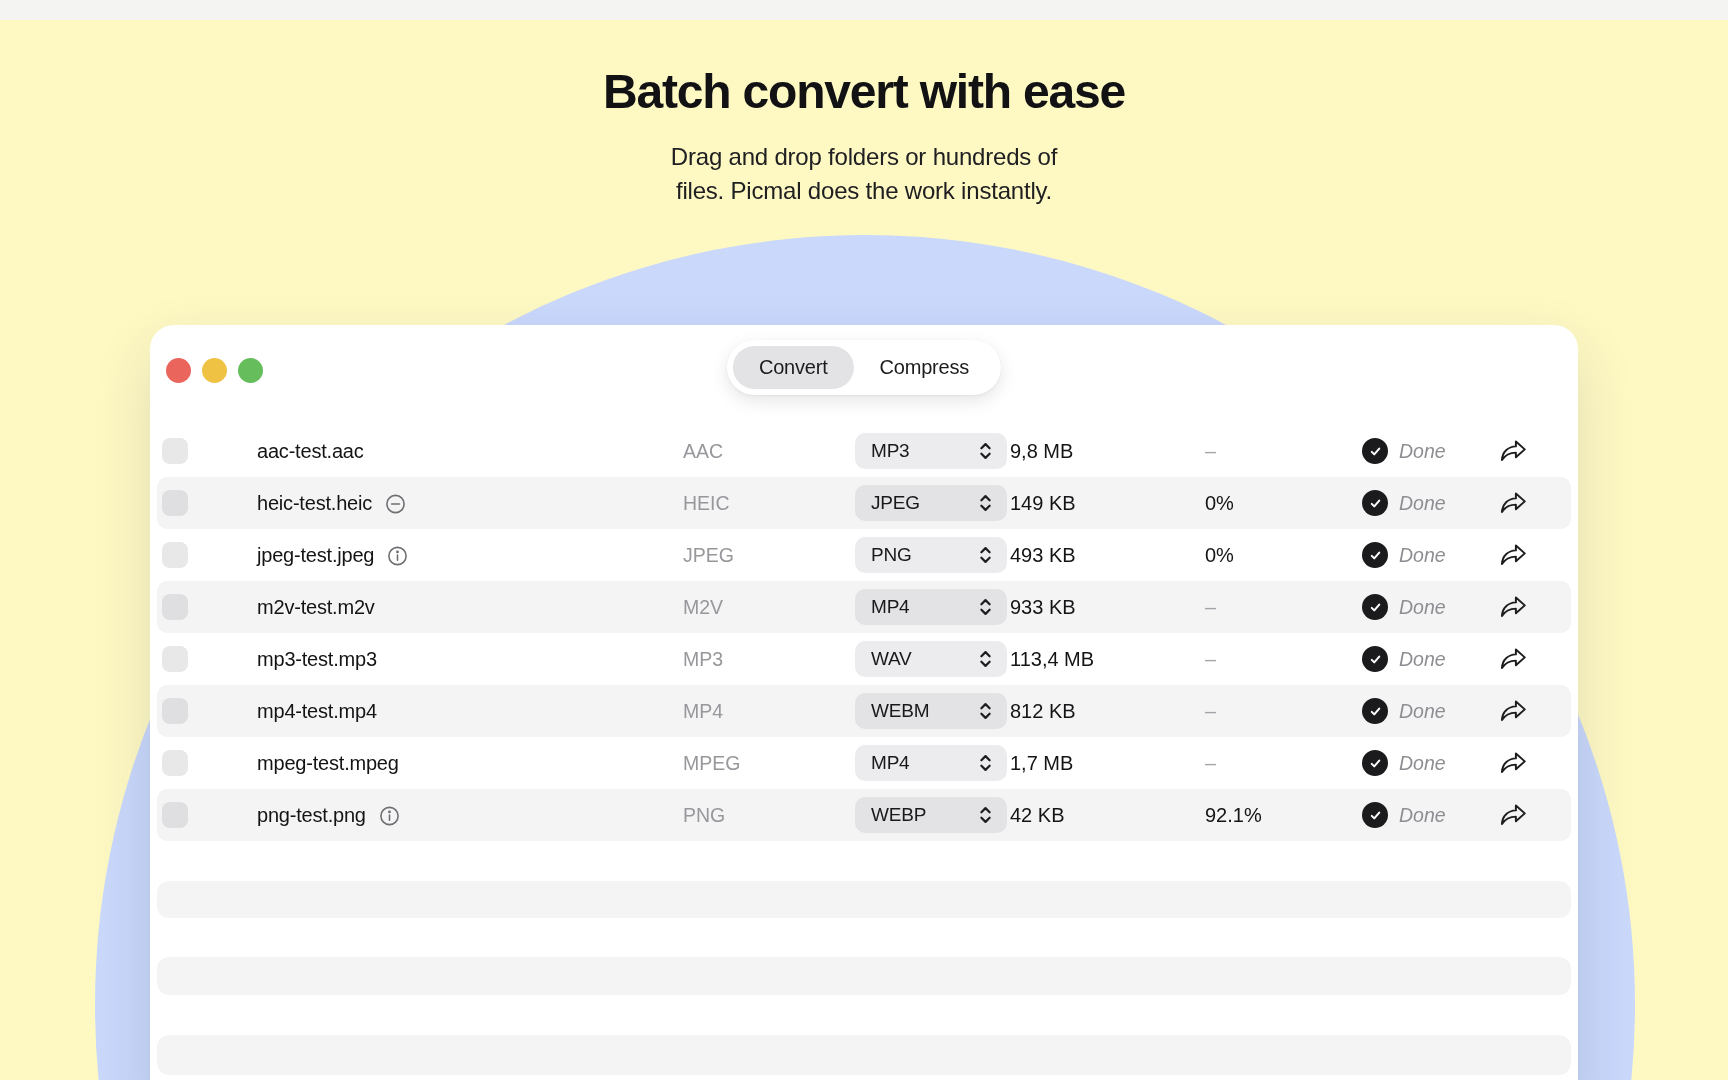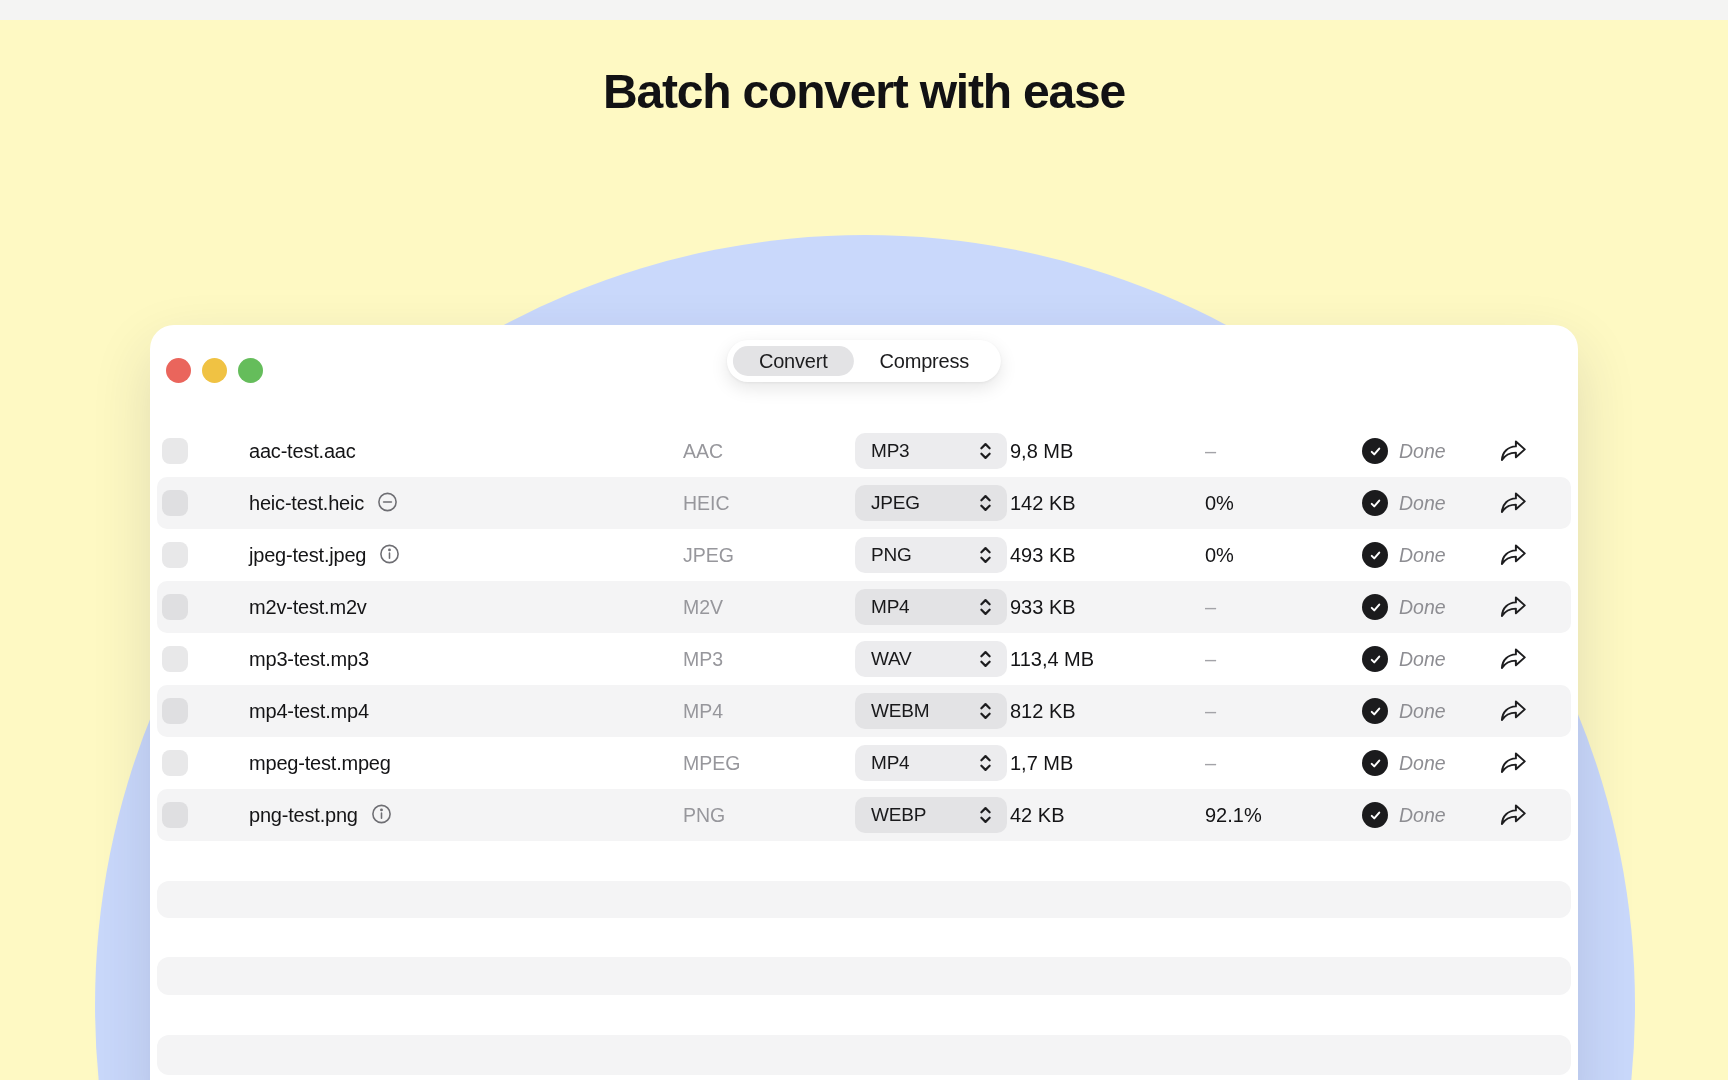--- a/index.html
+++ b/index.html
@@ -22,40 +22,40 @@
   .titlebar { position:relative; height:90px; }
   .traffic-lights { position:absolute; left:16px; top:33px; display:flex; gap:11px; }
   .tl { width:25px; height:25px; border-radius:50%; }
   .tl-red { background:#ea655c; }
   .tl-yellow { background:#f0c243; }
   .tl-green { background:#65bd5b; }
 
   .segmented { position:absolute; left:50%; transform:translateX(-50%); top:15px;
     background:#ffffff; border-radius:28px; padding:6px; display:flex; align-items:center;
     box-shadow:0 6px 18px rgba(0,0,0,.10), 0 1px 3px rgba(0,0,0,.05); }
-  .seg { border:none; background:transparent; height:30px; padding:0 26px; border-radius:22px;
+  .seg { border:none; background:transparent; height:43px; padding:0 26px; border-radius:22px;
     font-family:inherit; font-size:20px; letter-spacing:-0.2px; color:#1c1c1e; cursor:pointer; }
   .seg.selected { background:#e3e3e5; }
 
   
   .thead { position:relative; height:37px; border-bottom:1px solid #ececee; }
   .th { position:absolute; top:50%; transform:translateY(-50%);
     font-size:17px; color:#28282b; letter-spacing:0; }
   .h0{left:91px} .h1{left:533px} .h2{left:705px} .h3{left:892px}
   .h4{left:1055px} .h5{left:1215px} .h6{left:1340px}
   .hd { position:absolute; top:5px; width:1px; height:26px; background:#e3e3e5; }
   .d1{left:75px} .d2{left:515px} .d3{left:688px} .d4{left:876px}
   .d5{left:1038px} .d6{left:1198px} .d7{left:1318px} .d8{left:1420px}
 
   
   .tbody { margin-top:10px; }
   .row { position:relative; height:52px; margin:0 7px; border-radius:10px; }
   .row:nth-child(even) { background:#f4f4f5; }
   .cell { position:absolute; top:50%; transform:translateY(-50%); white-space:nowrap; }
-  .c-check { left:5px; } .c-name { left:92px; display:flex; align-items:flex-start; gap:13px; }
+  .c-check { left:5px; } .c-name { left:100px; display:flex; align-items:flex-end; gap:13px; }
   .c-from { left:526px; color:#97979c; font-size:19.5px; }
   .c-dd { left:698px; } .c-size { left:853px; } .c-saving { left:1048px; }
   .c-status { left:1205px; display:flex; align-items:center; gap:11px; }
   .c-share { left:1336px; }
 
   .fname { font-size:20px; letter-spacing:-0.2px; color:#141416; }
   .c-size, .c-saving { font-size:20px; color:#141416; }
   .c-saving.muted { color:#a3a3a8; }
 
   .cb { display:block; width:26px; height:26px; border-radius:8px; background:#e8e8e9;
@@ -84,20 +84,24 @@
   .eb2 { margin-top:39px; height:38px; }
   .eb3 { margin-top:40px; height:40px; }
 </style>
 </head>
 <body>
 
 <div class="page">
   <div class="blue-circle"></div>
 
   <h1 class="hero-title">Batch convert with ease</h1>
+  <div class="hero-sub">
+    <div>Drag and drop folders or hundreds of</div>
+    <div>files. Picmal does the work instantly.</div>
+  </div>
 
   <div class="app-window">
 
     <div class="titlebar">
       <div class="traffic-lights">
         <span class="tl tl-red"></span>
         <span class="tl tl-yellow"></span>
         <span class="tl tl-green"></span>
       </div>
       <div class="segmented">
@@ -165,21 +169,21 @@
           <button class="dropdown">
             <span class="dd-label">JPEG</span>
             <span class="updown">
               <svg width="19" height="22" viewBox="0 0 20 24" fill="none" stroke="#1d1d1f" stroke-width="2.4" stroke-linecap="round" stroke-linejoin="round">
                   <path d="M5.5 9 L10 4.5 L14.5 9"></path>
                   <path d="M5.5 15 L10 19.5 L14.5 15"></path>
                 </svg>
             </span>
           </button>
         </span>
-        <span class="cell c-size">142 KB</span>
+        <span class="cell c-size">149 KB</span>
         <span class="cell c-saving">0%</span>
         <span class="cell c-status">
           <span class="check">
               <svg width="15" height="15" viewBox="0 0 18 18" fill="none" stroke="#ffffff" stroke-width="2.4" stroke-linecap="round" stroke-linejoin="round">
                 <path d="M4.5 9.5 L7.5 12.5 L13.5 5.5"></path>
               </svg>
             </span>
           <span class="done">Done</span>
         </span>
         <span class="cell c-share">

